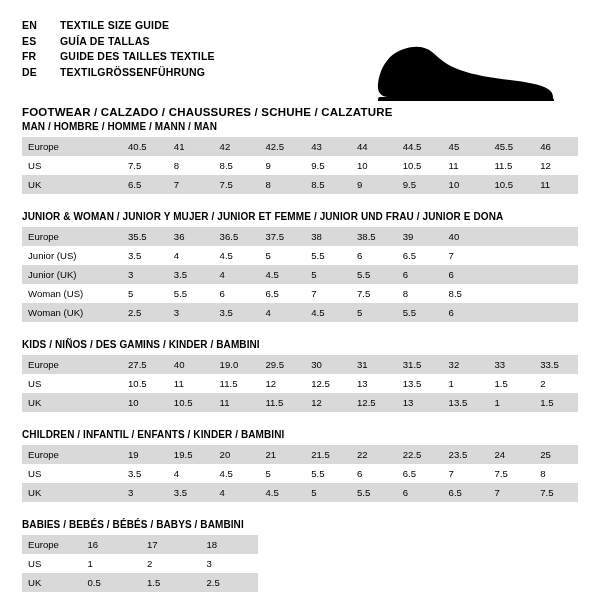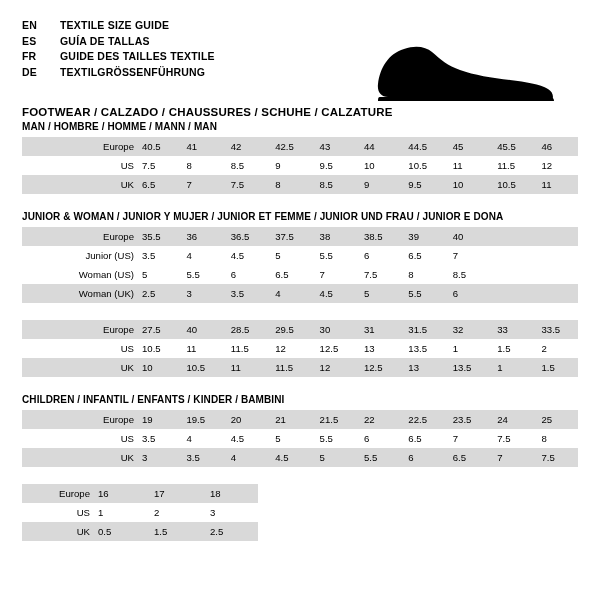--- a/index.html
+++ b/index.html
@@ -84,22 +84,21 @@
     height: 15px;
     line-height: 13px;
     text-align: left;
     white-space: nowrap;
   }
   table.sizes tr.shaded td {
     background: #d9d9d9;
   }
   table.sizes td.label {
     width: 92px;
-    padding-left: 20px;
-    text-align: right;
+    padding-left: 6px;
   }
   .babies td.label {
     width: 92px;
   }
   table.sizes.babies {
     width: 236px;
   }
   table.sizes.babies td {
     width: 48px;
   }
@@ -212,20 +211,33 @@
           <td>4</td>
           <td>4.5</td>
           <td>5</td>
           <td>5.5</td>
           <td>6</td>
           <td>6.5</td>
           <td>7</td>
           <td></td>
           <td></td>
         </tr>
+        <tr class="shaded">
+          <td class="label">Junior (UK)</td>
+          <td>3</td>
+          <td>3.5</td>
+          <td>4</td>
+          <td>4.5</td>
+          <td>5</td>
+          <td>5.5</td>
+          <td>6</td>
+          <td>6</td>
+          <td></td>
+          <td></td>
+        </tr>
         <tr>
           <td class="label">Woman (US)</td>
           <td>5</td>
           <td>5.5</td>
           <td>6</td>
           <td>6.5</td>
           <td>7</td>
           <td>7.5</td>
           <td>8</td>
           <td>8.5</td>
@@ -243,27 +255,28 @@
           <td>5.5</td>
           <td>6</td>
           <td></td>
           <td></td>
         </tr>
       </tbody>
     </table>
   </div>
 
   <div class="section">
+    <div class="section-title">KIDS / NIÑOS / DES GAMINS / KINDER / BAMBINI</div>
     <table class="sizes">
       <tbody>
         <tr class="shaded">
           <td class="label">Europe</td>
           <td>27.5</td>
           <td>40</td>
-          <td>28.5</td>
+          <td>19.0</td>
           <td>29.5</td>
           <td>30</td>
           <td>31</td>
           <td>31.5</td>
           <td>32</td>
           <td>33</td>
           <td>33.5</td>
         </tr>
         <tr>
           <td class="label">US</td>
@@ -336,20 +349,21 @@
           <td>6</td>
           <td>6.5</td>
           <td>7</td>
           <td>7.5</td>
         </tr>
       </tbody>
     </table>
   </div>
 
   <div class="section">
+    <div class="section-title">BABIES / BEBÉS / BÉBÉS / BABYS / BAMBINI</div>
     <table class="sizes babies">
       <tbody>
         <tr class="shaded">
           <td class="label">Europe</td>
           <td>16</td>
           <td>17</td>
           <td>18</td>
         </tr>
         <tr>
           <td class="label">US</td>

